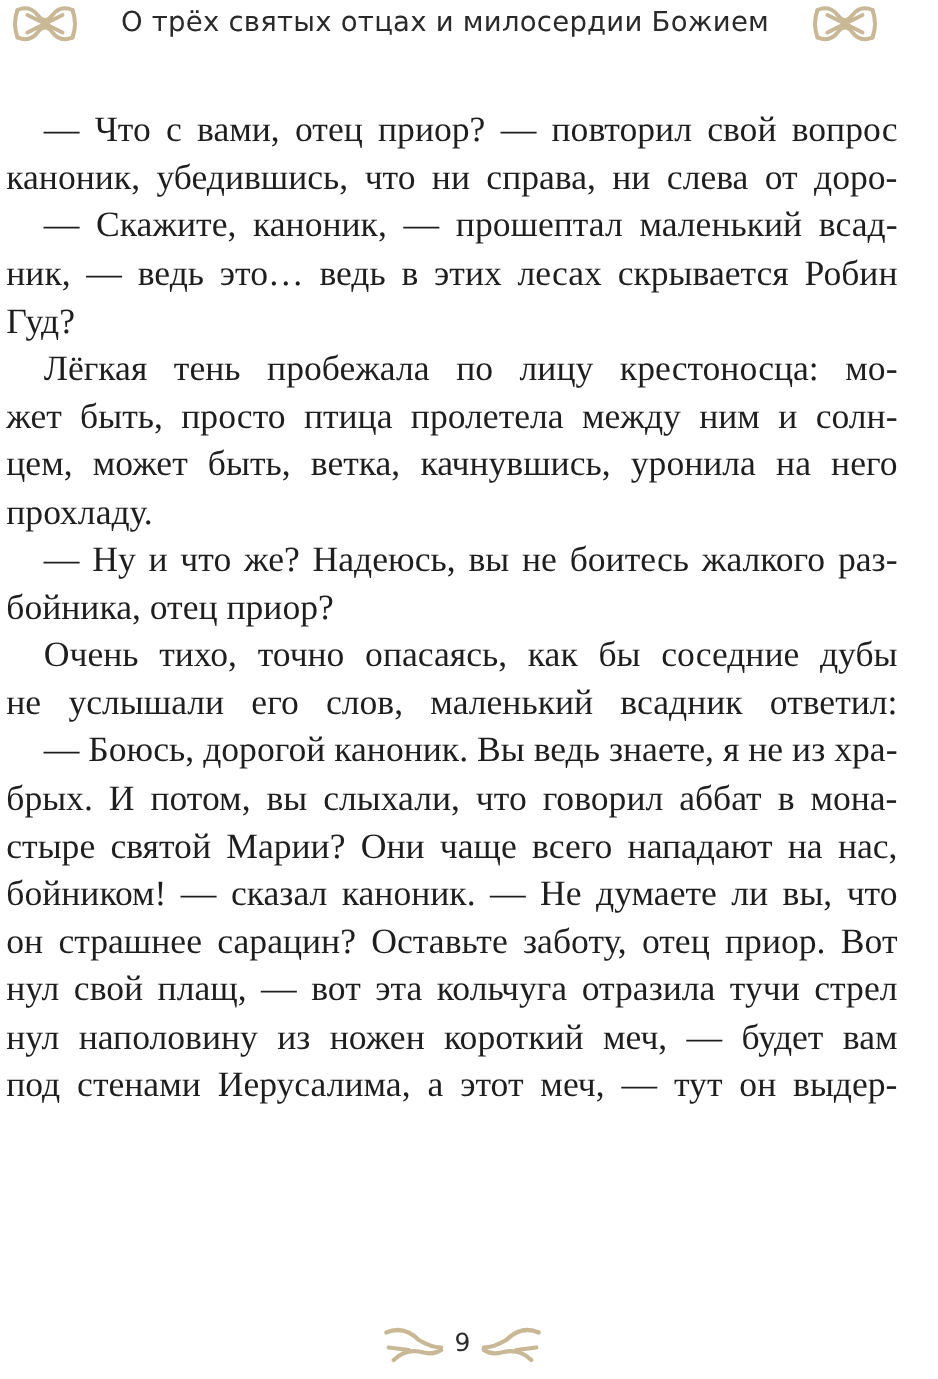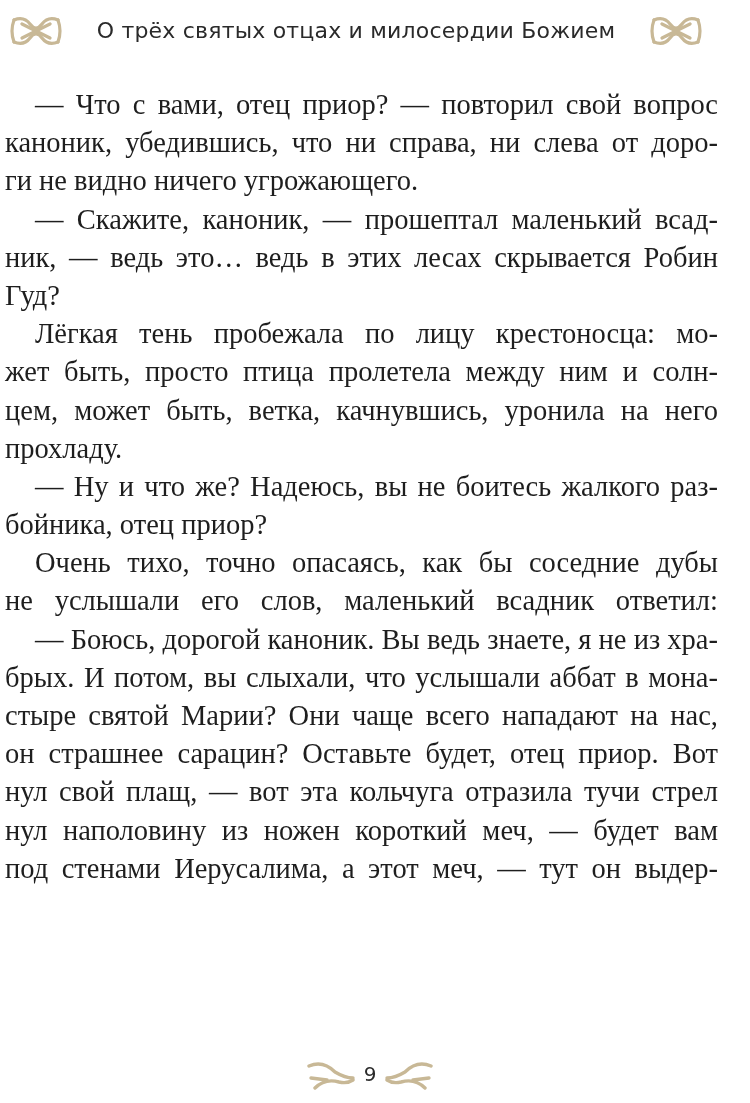--- a/index.html
+++ b/index.html
@@ -1,17 +1,17 @@
 <!DOCTYPE html>
 <html><head>
 <meta charset="utf-8">
 <style>
   html, body { margin: 0; padding: 0; background: #ffffff; }
   body { width: 750px; height: 1103px; position: relative; overflow: hidden; }
-  .header { position: absolute; top: 12px; left: 0; width: 750px; height: 40px; }
+  .header { position: absolute; top: 0; left: 0; width: 750px; height: 40px; }
   .knot { position: absolute; top: 2px; width: 56px; height: 34px; }
   .knot.left { left: 8px; }
   .knot.right { left: 648px; }
   .header-title {
     position: absolute; top: 4px; left: 66px; width: 580px; text-align: center;
     font-family: "DejaVu Sans", sans-serif; font-size: 22px; color: #2a2a2a;
     letter-spacing: 0.2px; white-space: nowrap; line-height: 30px;
   }
   .body-text {
     position: absolute; top: 86px; left: 5px; width: 713px;
@@ -53,36 +53,36 @@
       <path d="M50 6 Q54 17 50 28"></path>
       <path d="M14 10 L42 24"></path>
       <path d="M14 24 L42 10"></path>
     </g>
   </svg>
 </div>
 
 <div class="body-text">
   <span class="line indent just">— Что с вами, отец приор? — повторил свой вопрос</span>
   <span class="line just">каноник, убедившись, что ни справа, ни слева от доро-</span>
-  <span class="line">ги не видно ничего угрожающего.</span>
   <span class="line indent just">— Скажите, каноник, — прошептал маленький всад-</span>
   <span class="line just">ник, — ведь это… ведь в этих лесах скрывается Робин</span>
   <span class="line">Гуд?</span>
   <span class="line indent just">Лёгкая тень пробежала по лицу крестоносца: мо-</span>
   <span class="line just">жет быть, просто птица пролетела между ним и солн-</span>
   <span class="line just">цем, может быть, ветка, качнувшись, уронила на него</span>
   <span class="line">прохладу.</span>
   <span class="line indent just">— Ну и что же? Надеюсь, вы не боитесь жалкого раз-</span>
   <span class="line">бойника, отец приор?</span>
   <span class="line indent just">Очень тихо, точно опасаясь, как бы соседние дубы</span>
   <span class="line just">не услышали его слов, маленький всадник ответил:</span>
   <span class="line indent just">— Боюсь, дорогой каноник. Вы ведь знаете, я не из хра-</span>
-  <span class="line just">брых. И потом, вы слыхали, что услышали аббат в мона-</span>
+  <span class="line just">брых. И потом, вы слыхали, что говорил аббат в мона-</span>
   <span class="line just">стыре святой Марии? Они чаще всего нападают на нас,</span>
-  <span class="line just">он страшнее сарацин? Оставьте будет, отец приор. Вот</span>
+  <span class="line just">бойником! — сказал каноник. — Не думаете ли вы, что</span>
+  <span class="line just">он страшнее сарацин? Оставьте заботу, отец приор. Вот</span>
   <span class="line just">нул свой плащ, — вот эта кольчуга отразила тучи стрел</span>
   <span class="line just">нул наполовину из ножен короткий меч, — будет вам</span>
   <span class="line just">под стенами Иерусалима, а этот меч, — тут он выдер-</span>
 </div>
 
 <div class="footer">
   <svg class="orn left" viewBox="0 0 50 34">
     <g fill="none" stroke="#c8b896" stroke-width="3.4" stroke-linecap="round">
       <path d="M4 8 Q18 2 30 14 Q40 20 48 20"></path>
       <path d="M10 30 Q20 20 34 24 Q42 26 48 22"></path>

